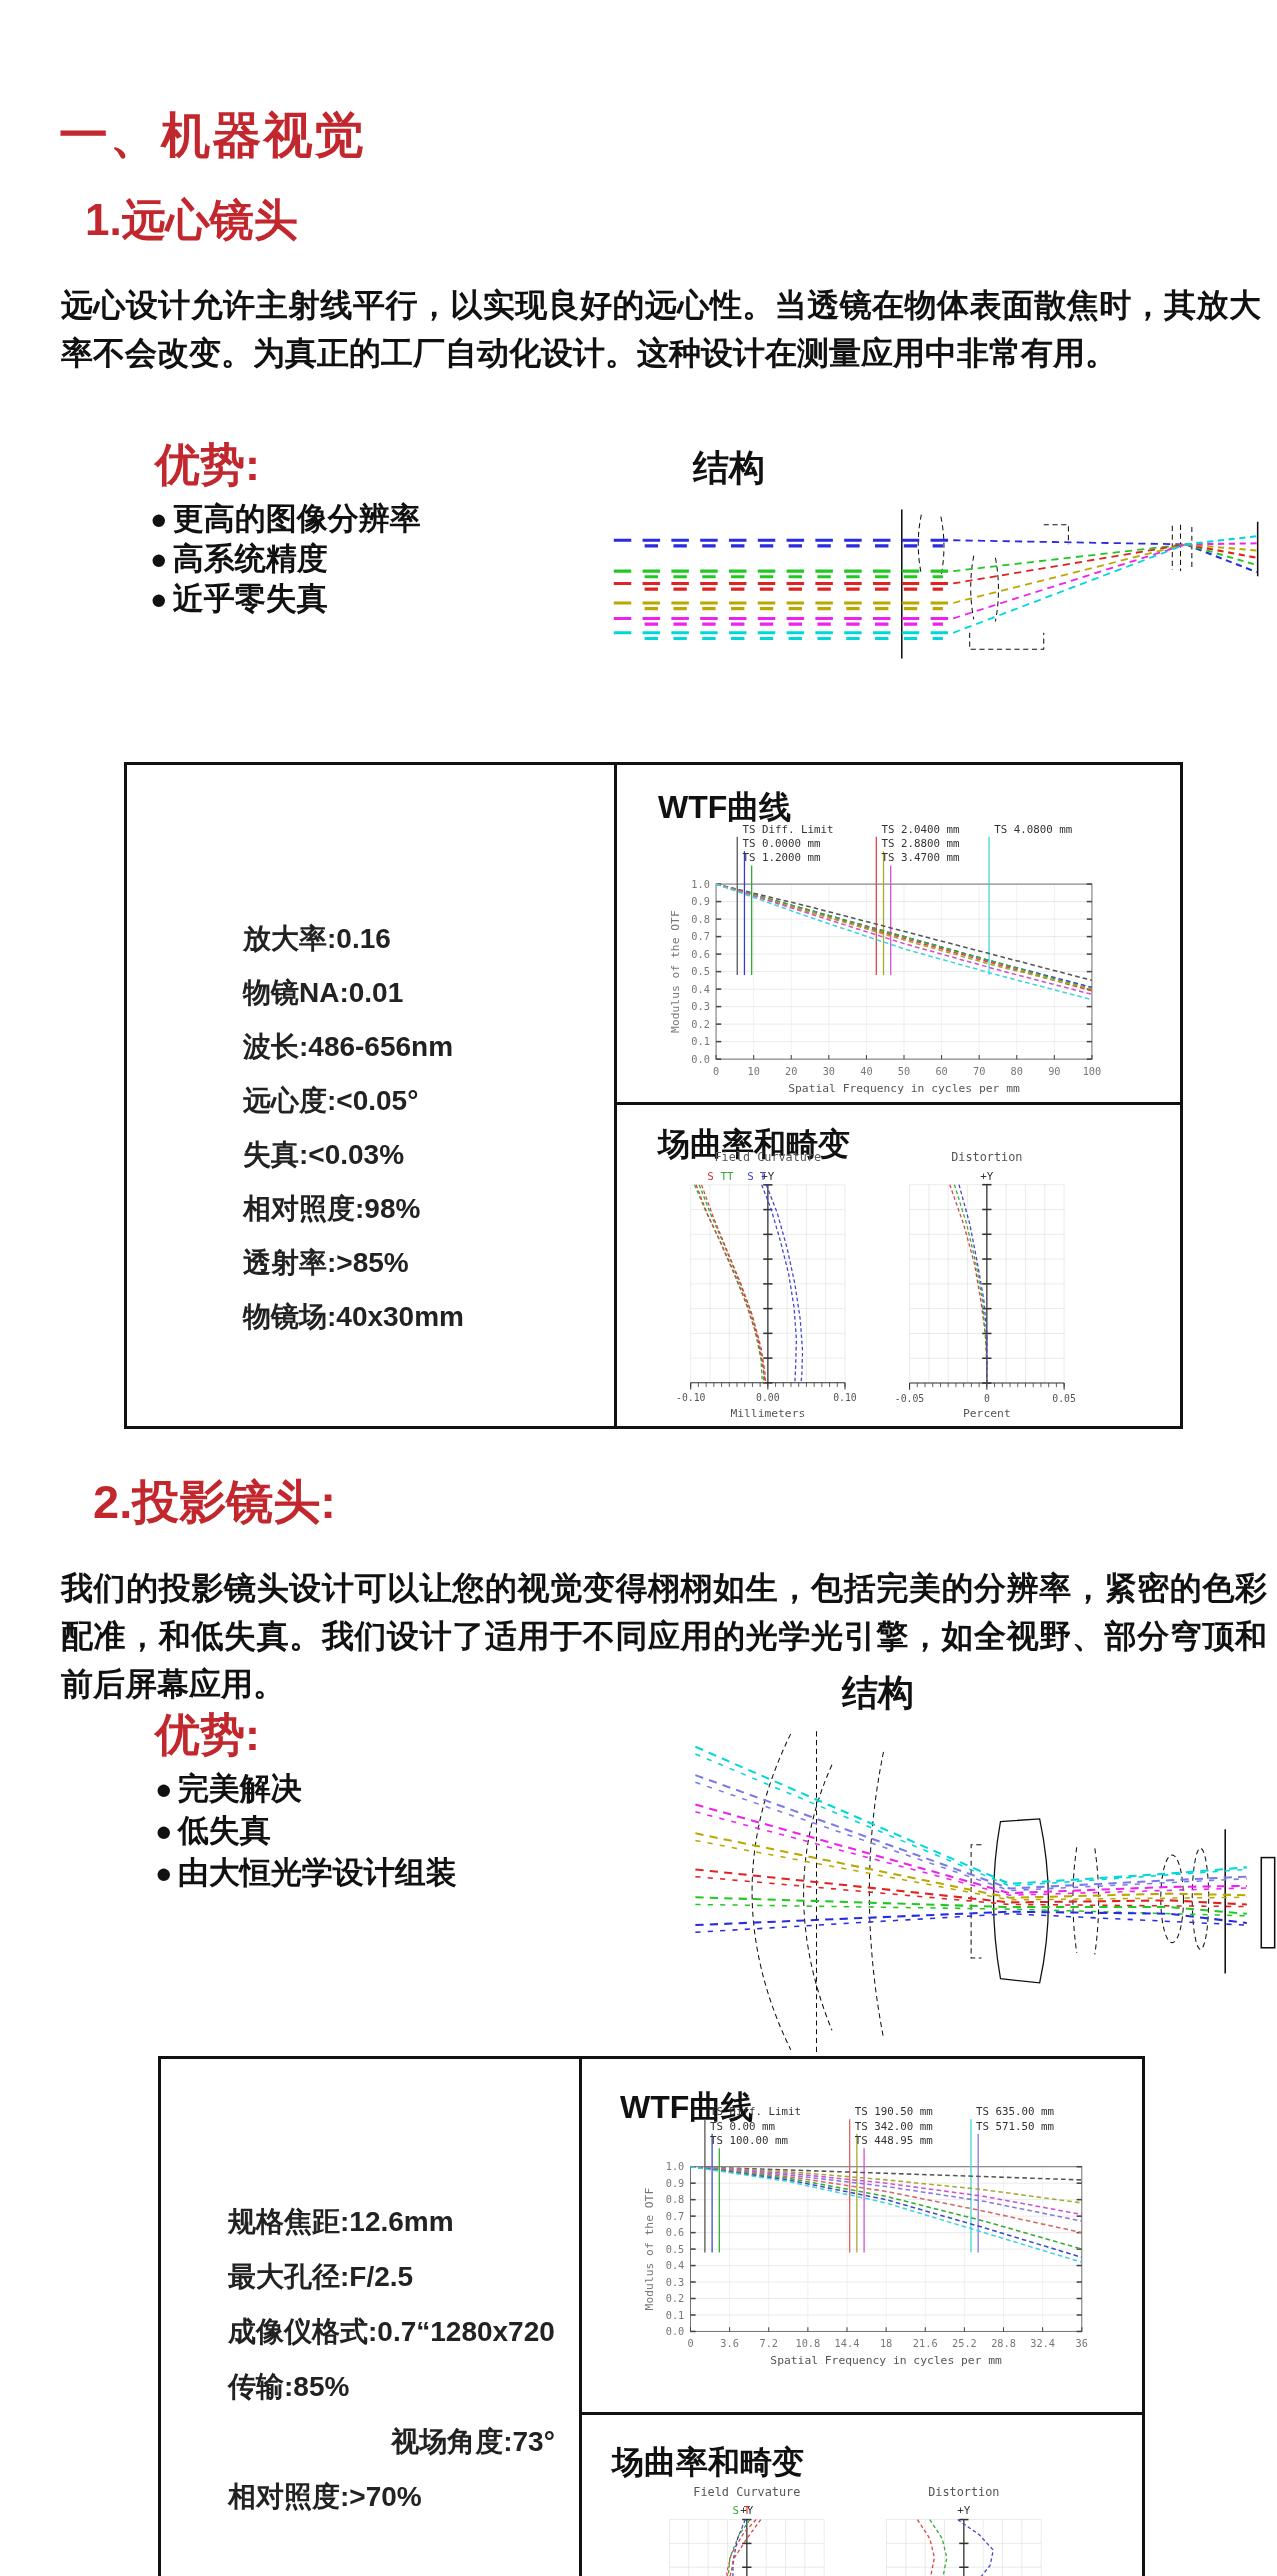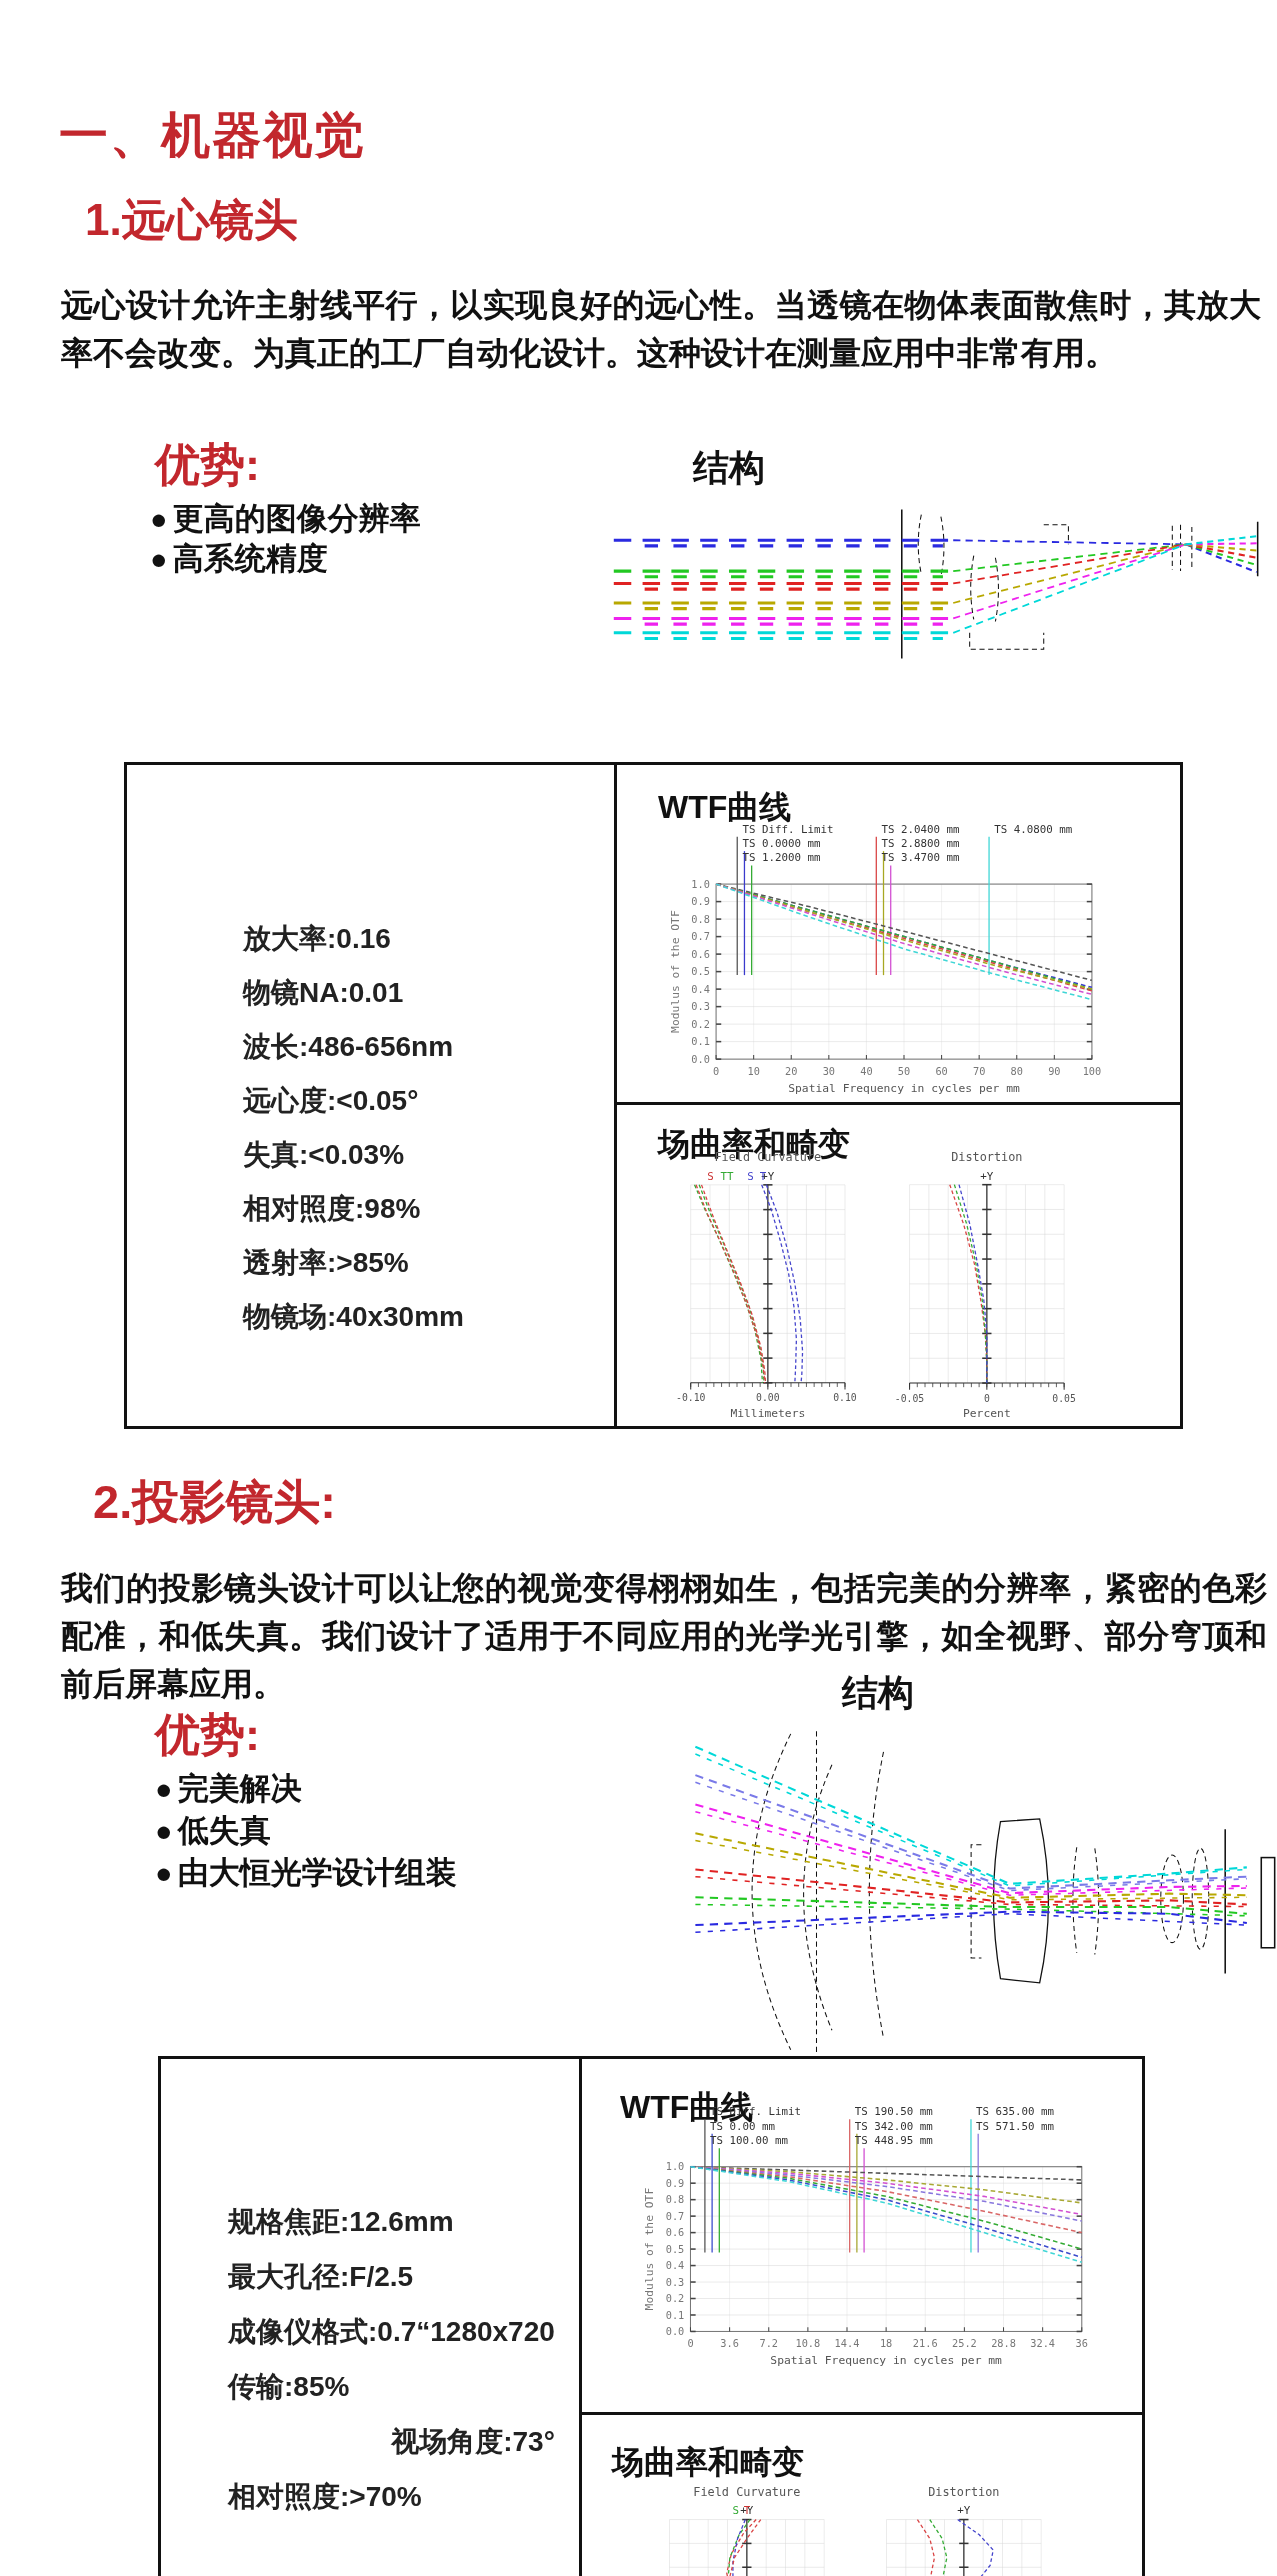--- a/index.html
+++ b/index.html
@@ -32,20 +32,21 @@
 
   <div class="abs h1 red" style="left:59px;top:103px;">一、机器视觉</div>
   <div class="abs h2 red" style="left:85px;top:191px;">1.远心镜头</div>
   <div class="abs para" style="left:61px;top:281px;width:1200px;">远心设计允许主射线平行，以实现良好的远心性。当透镜在物体表面散焦时，其放大率不会改变。为真正的工厂自动化设计。这种设计在测量应用中非常有用。</div>
 
   <div class="abs advlabel red" style="left:155px;top:435px;">优势:</div>
   <div class="abs structlabel" style="left:693px;top:444px;">结构</div>
   <div class="abs" id="adv1" style="left:150px;top:499px;">
       <div class="adv-row"><span class="bullet">●</span><span>更高的图像分辨率</span></div>
       <div class="adv-row"><span class="bullet">●</span><span>高系统精度</span></div>
+      <div class="adv-row"><span class="bullet">●</span><span>近乎零失真</span></div>
     </div>
 
   <svg class="abs" id="svg-rays1" style="left:613px;top:495px;" width="665" height="180" viewBox="0 0 1290 350">
     <path class="optic-solid" stroke-width="3" d="M560,28 L560,318"></path>
     <path class="optic" d="M598,38 Q586,96 598,154"></path>
     <path class="optic" d="M636,42 Q648,100 636,158"></path>
     <path class="optic" d="M700,118 Q688,180 700,242"></path>
     <path class="optic" d="M742,122 Q754,184 742,246"></path>
     <path class="optic" d="M692,268 L692,300 L836,300 L836,268"></path>
     <path class="optic" d="M836,58 L884,58 L884,96"></path>

